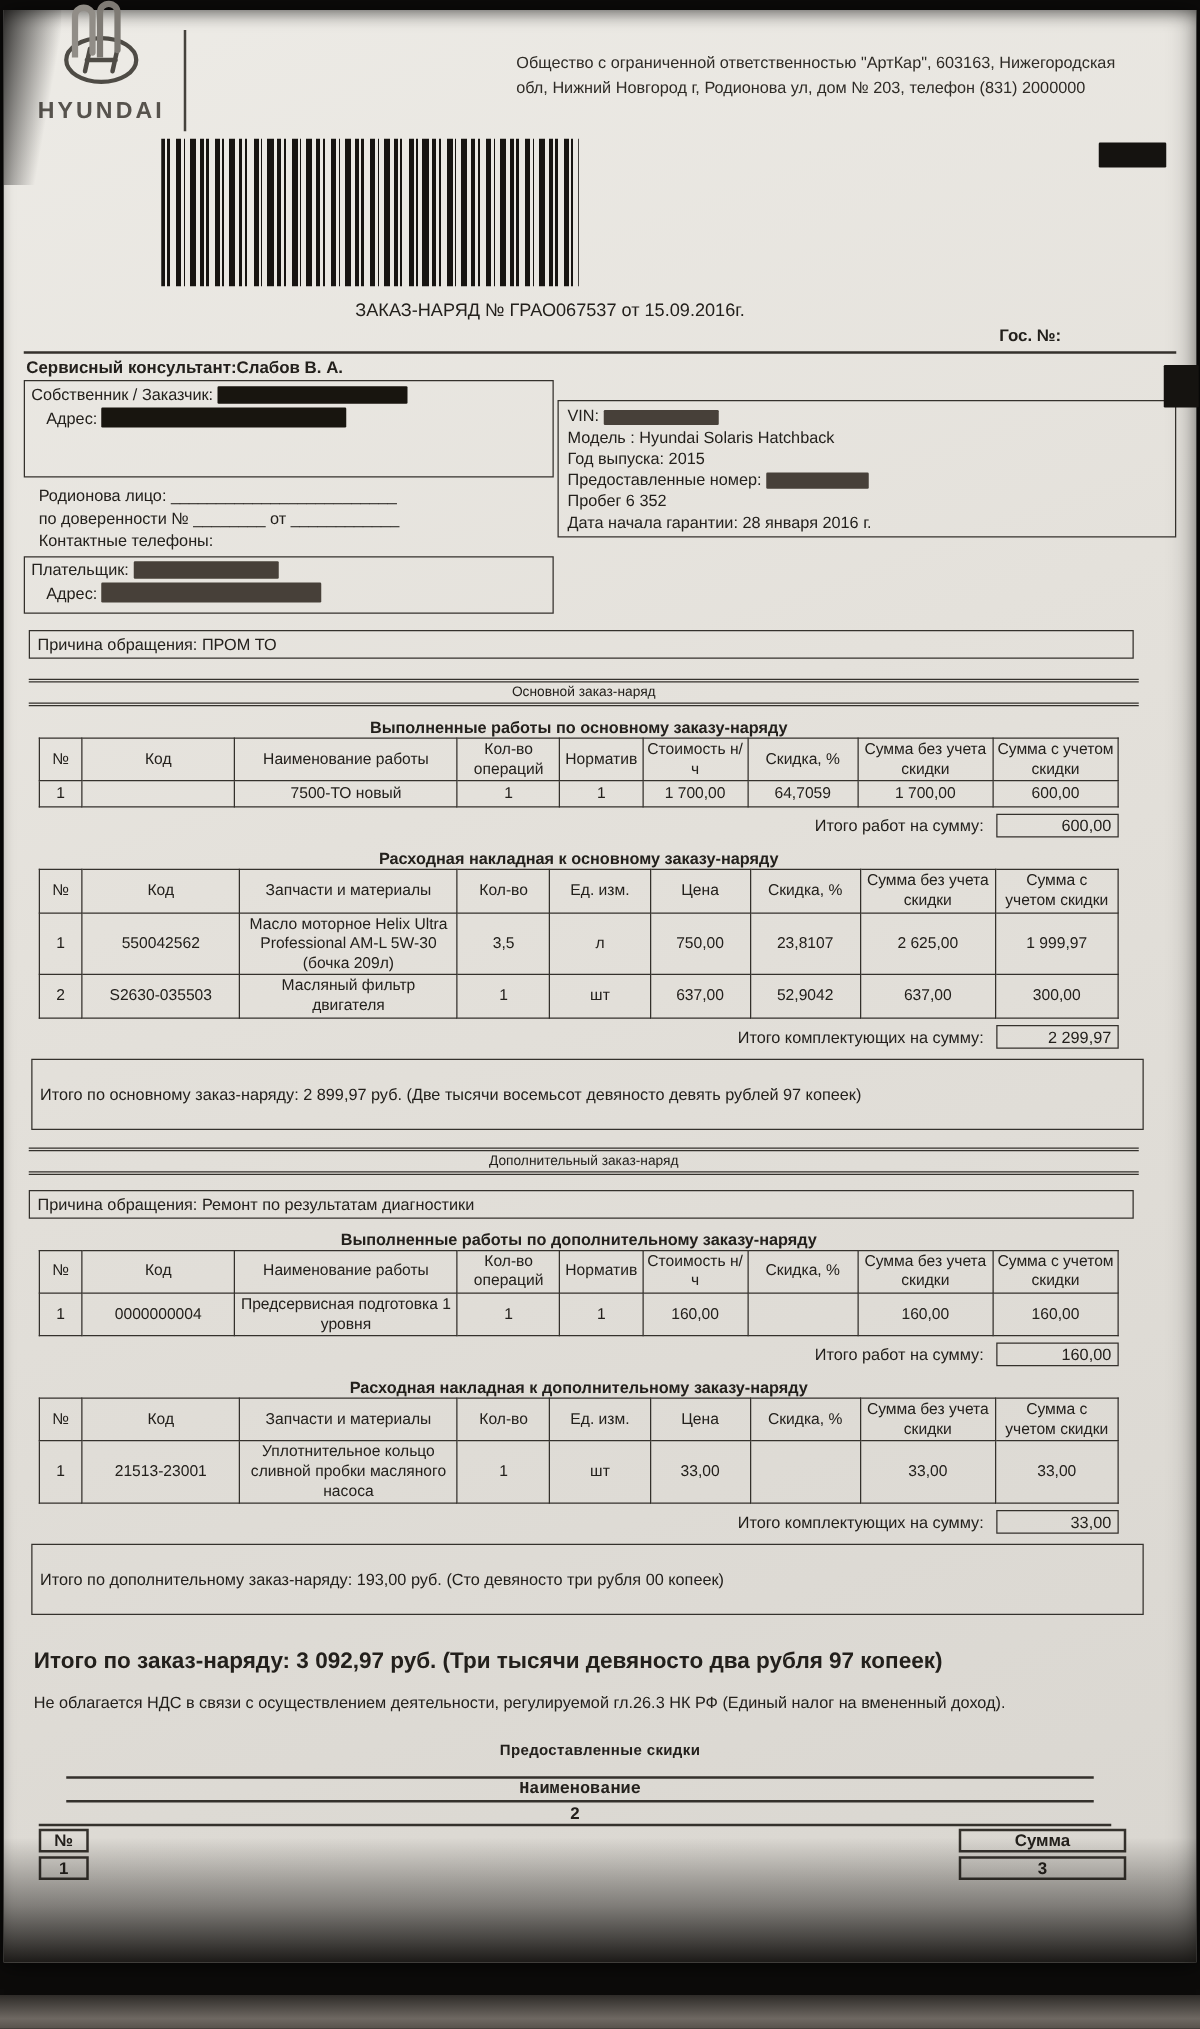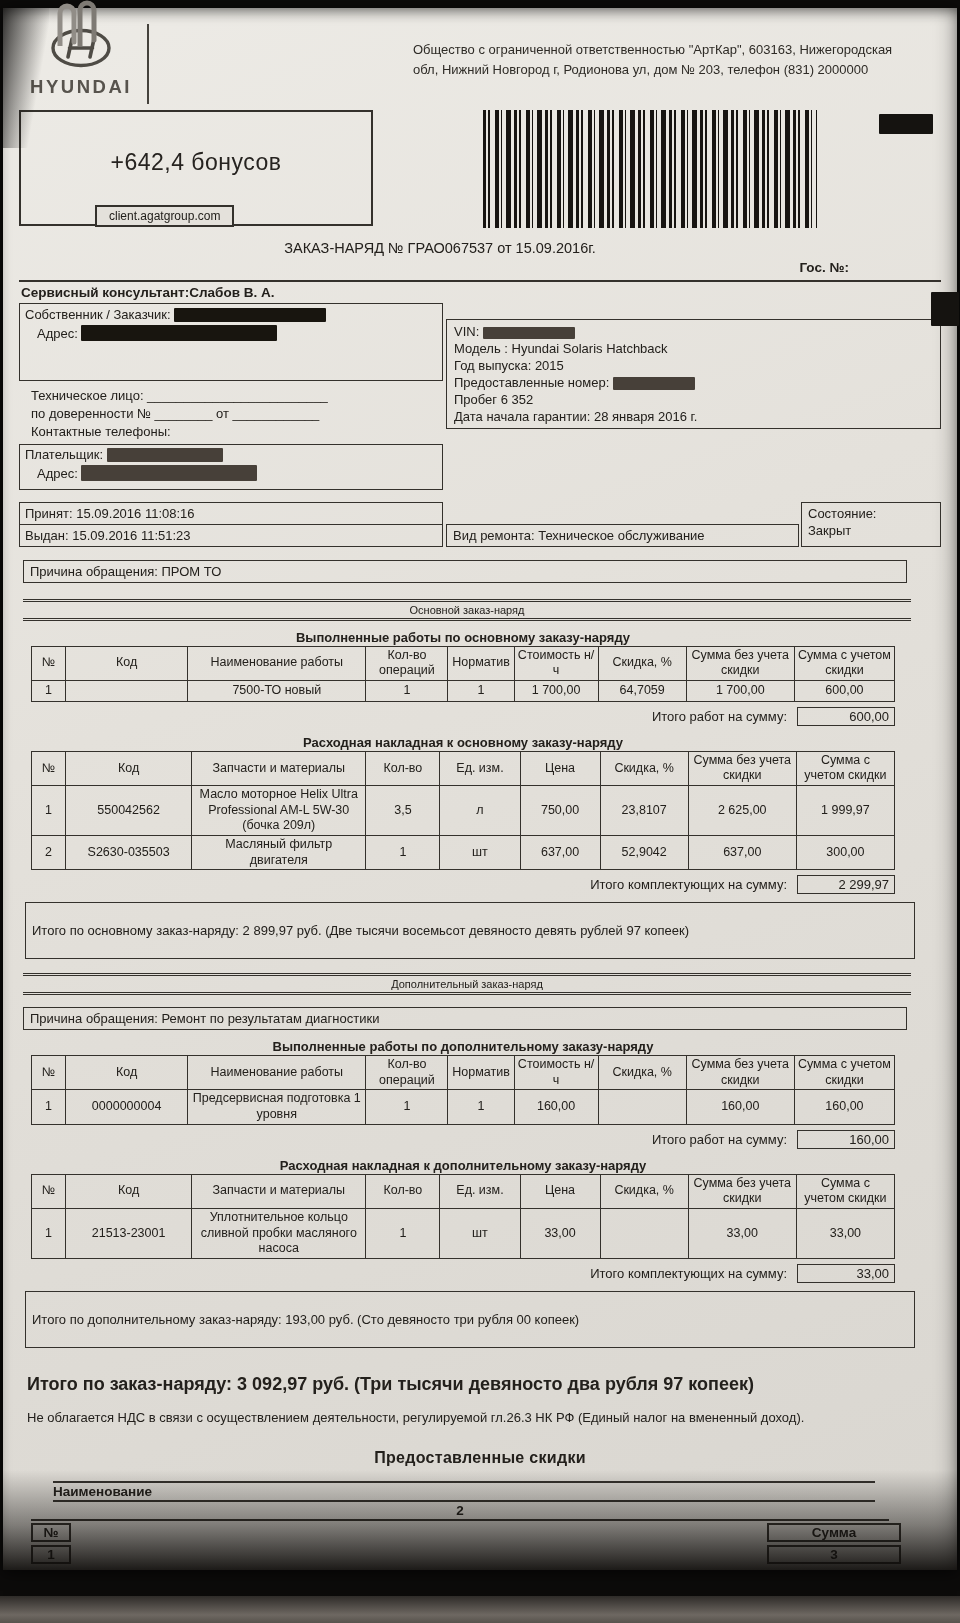--- a/index.html
+++ b/index.html
@@ -78,25 +78,25 @@
   table.doc{width:100%;border-collapse:collapse;table-layout:fixed;font-size:12.5px;}
   table.doc th,table.doc td{border:1.6px solid #34312c;padding:1px 3px;text-align:center;
     font-weight:normal;vertical-align:middle;line-height:1.25;word-wrap:break-word;}
   table.doc td{height:18px;}
   .total-line{display:flex;justify-content:flex-end;align-items:center;gap:10px;margin-top:5px;font-size:13px;}
   .total-box{border:1.6px solid #34312c;width:98px;box-sizing:border-box;text-align:right;padding:1px 5px;}
   .order-total{border:1.5px solid #34312c;margin:8px 26px 0 6px;padding:20px 6px;font-size:13px;}
 
   .grand{font-weight:bold;font-size:18px;margin:26px 0 0 8px;}
   .vat{font-size:13px;margin:15px 0 0 8px;}
-  .disc-title{text-align:center;font-weight:bold;font-size:16px;margin-top:24px;letter-spacing:.3px;}
+  .disc-title{text-align:center;font-weight:bold;font-size:12px;margin-top:24px;letter-spacing:.3px;}
 
   
   .disc-wrap{margin:14px 40px 0 12px;font-size:13.5px;font-weight:bold;}
-  .d1{border-top:2px solid #34312c;border-bottom:2px solid #34312c;padding:1px 0;margin:0 26px 0 22px;}
+  .d1{border-top:2px solid #34312c;border-bottom:2px solid #34312c;text-align:center;padding:1px 0;margin:0 26px 0 22px;font-family:Liberation Mono, monospace;}
   .d2{border-bottom:2px solid #34312c;text-align:center;padding:1px 0;margin:0 12px 0 0;}
   .d3{display:flex;justify-content:space-between;margin-top:2px;}
   .d4{display:flex;justify-content:space-between;margin-top:3px;}
   .dno{border:2px solid #34312c;width:36px;text-align:center;}
   .dsum{border:2px solid #34312c;width:130px;text-align:center;}
 </style>
 </head>
 <body>
 
 <div class="paperclip">
@@ -122,26 +122,20 @@
         </span>
         <div class="brand">HYUNDAI</div>
       </div>
       <div class="company">
         <div>Общество с ограниченной ответственностью "АртКар", 603163, Нижегородская</div>
         <div>обл, Нижний Новгород г, Родионова ул, дом № 203, телефон (831) 2000000</div>
       </div>
     </div>
 
     <div class="bonus-row">
-      <div class="bonus-box">
-        <div class="bonus-text">+642,4 бонусов</div>
-        <div class="site-box">
-          <span>client.agatgroup.com</span>
-        </div>
-      </div>
       <div class="barcode"></div>
     </div>
 
     <div class="title-row">
       <div class="doc-title">ЗАКАЗ-НАРЯД № ГРАО067537 от 15.09.2016г.</div>
       <div class="gos">Гос. №:</div>
     </div>
 
     <div class="info">
       <div class="consultant">Сервисный консультант:Слабов В. А.</div>
@@ -150,21 +144,21 @@
           <div class="box lbox1">
             <div>
               <span>Собственник / Заказчик:</span>
               <span class="redact" style="width:152px"></span>
             </div>
             <div class="line">
               <span>Адрес:</span>
               <span class="redact" style="width:196px;height:16px"></span>
             </div>
           </div>
-          <div class="line" style="margin-top:7px">Техническое лицо: _________________________</div>
+          <div class="line" style="margin-top:7px">Родионова лицо: _________________________</div>
           <div class="line">по доверенности № ________  от ____________</div>
           <div class="line">Контактные телефоны:</div>
           <div class="box lbox2">
             <div>
               <span>Плательщик:</span>
               <span class="redact soft" style="width:116px"></span>
             </div>
             <div class="line">
               <span>Адрес:</span>
               <span class="redact soft" style="width:176px;height:16px"></span>
@@ -182,33 +176,20 @@
             <div>
               <span>Предоставленные номер:</span>
               <span class="redact soft" style="width:82px;height:13px"></span>
             </div>
             <div>Пробег 6 352</div>
             <div>Дата начала гарантии: 28 января 2016 г.</div>
           </div>
         </div>
       </div>
 
-      <div class="receipt">
-        <div class="receipt-left">
-          <div class="rrow">Принят: 15.09.2016 11:08:16</div>
-          <div class="rrow">Выдан: 15.09.2016 11:51:23</div>
-        </div>
-        <div class="receipt-mid">
-          <div class="rmid">Вид ремонта: Техническое обслуживание</div>
-        </div>
-        <div class="receipt-state">
-          <div>Состояние:</div>
-          <div>Закрыт</div>
-        </div>
-      </div>
     </div>
 
     <div class="reason">Причина обращения:  ПРОМ ТО</div>
 
     <div class="band">Основной заказ-наряд</div>
 
     <div class="tables-wrap">
       <div class="tbl-title">Выполненные работы по основному заказу-наряду</div>
       <table class="doc">
         <colgroup>

